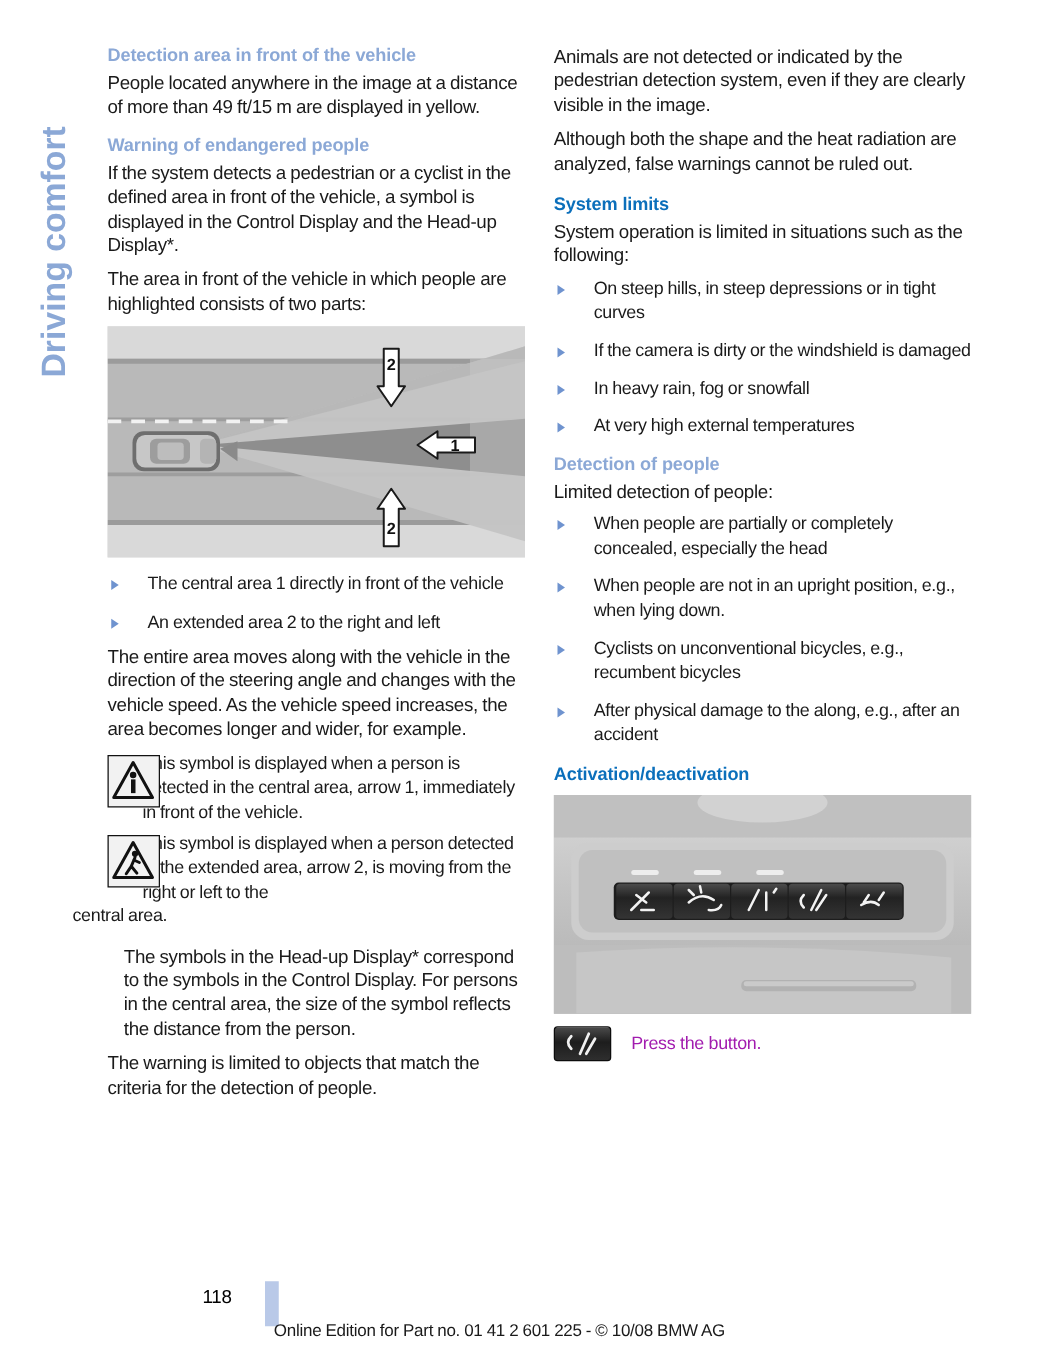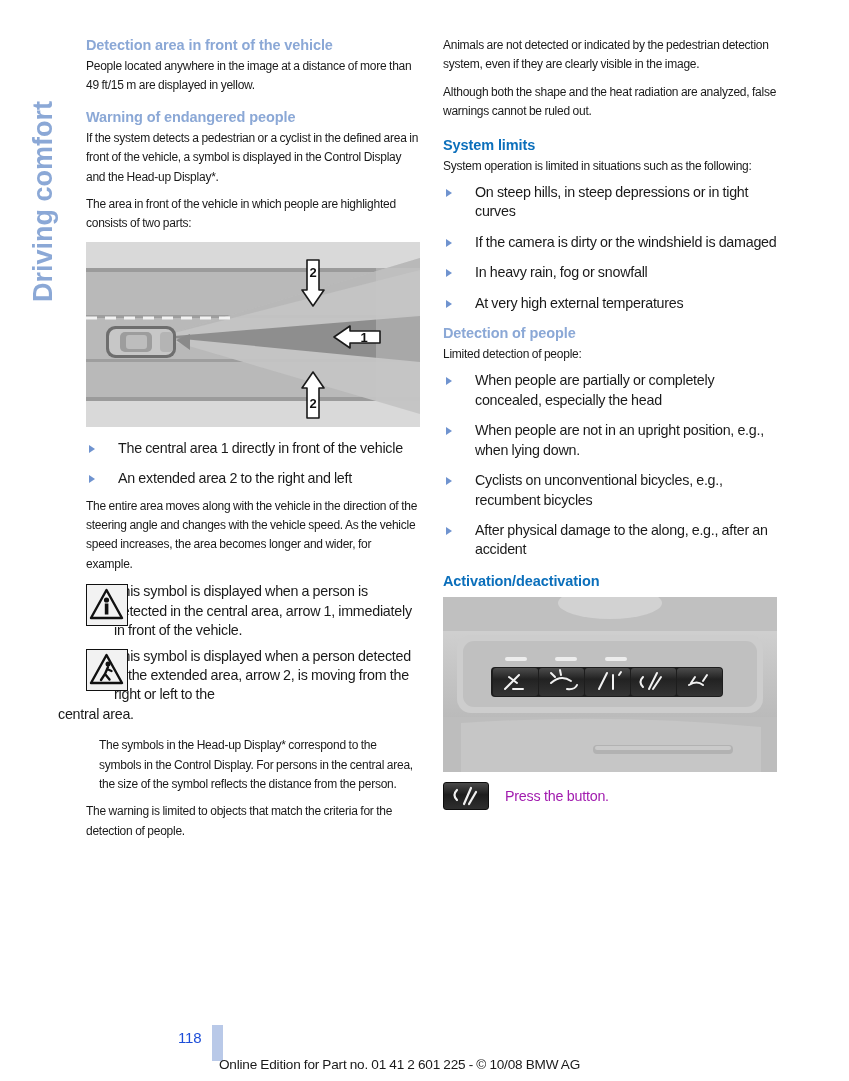--- a/index.html
+++ b/index.html
@@ -35,21 +35,21 @@
   h2.sec {
     font-size: 14.5px; font-weight: bold;
     line-height: 18px;
     margin-bottom: 3px;
     letter-spacing: -0.1px;
   }
   h2.sec.light { color: #8ba8d6; }
   h2.sec.dark  { color: #0b6fbb; }
 
   p.body {
-    font-size: 12px; line-height: 19.4px;
+    font-size: 15px; line-height: 19.4px;
     color: #1a1a1a;
     margin-bottom: 8px;
     letter-spacing: -0.25px;
     word-spacing: -0.4px;
   }
   p.body.tight { margin-bottom: 7px; }
 
   ul.bullets { list-style: none; margin: 0 0 8px 0; }
   ul.bullets li {
     position: relative;
@@ -118,22 +118,22 @@
   }
   .press-label {
     padding-left: 62px;
     font-size: 14.3px; line-height: 28px;
     color: #a21caf;
     letter-spacing: -0.25px;
   }
 
   
   .footer-pageno {
-    position: absolute; left: 178px; top: 1029px;
-    font-size: 15px; color: #1d4ed8; letter-spacing: -0.2px;
+    position: absolute; left: 162px; top: 1029px;
+    font-size: 15px; color: #000000; letter-spacing: -0.2px;
   }
   .footer-tab {
     position: absolute; left: 212px; top: 1025px;
     width: 11px; height: 36px;
     background: #b9c9e8;
   }
   .footer-note {
     position: absolute; left: 219px; top: 1057px;
     font-size: 13.6px; color: #1a1a1a;
     letter-spacing: -0.2px; word-spacing: -0.3px;

